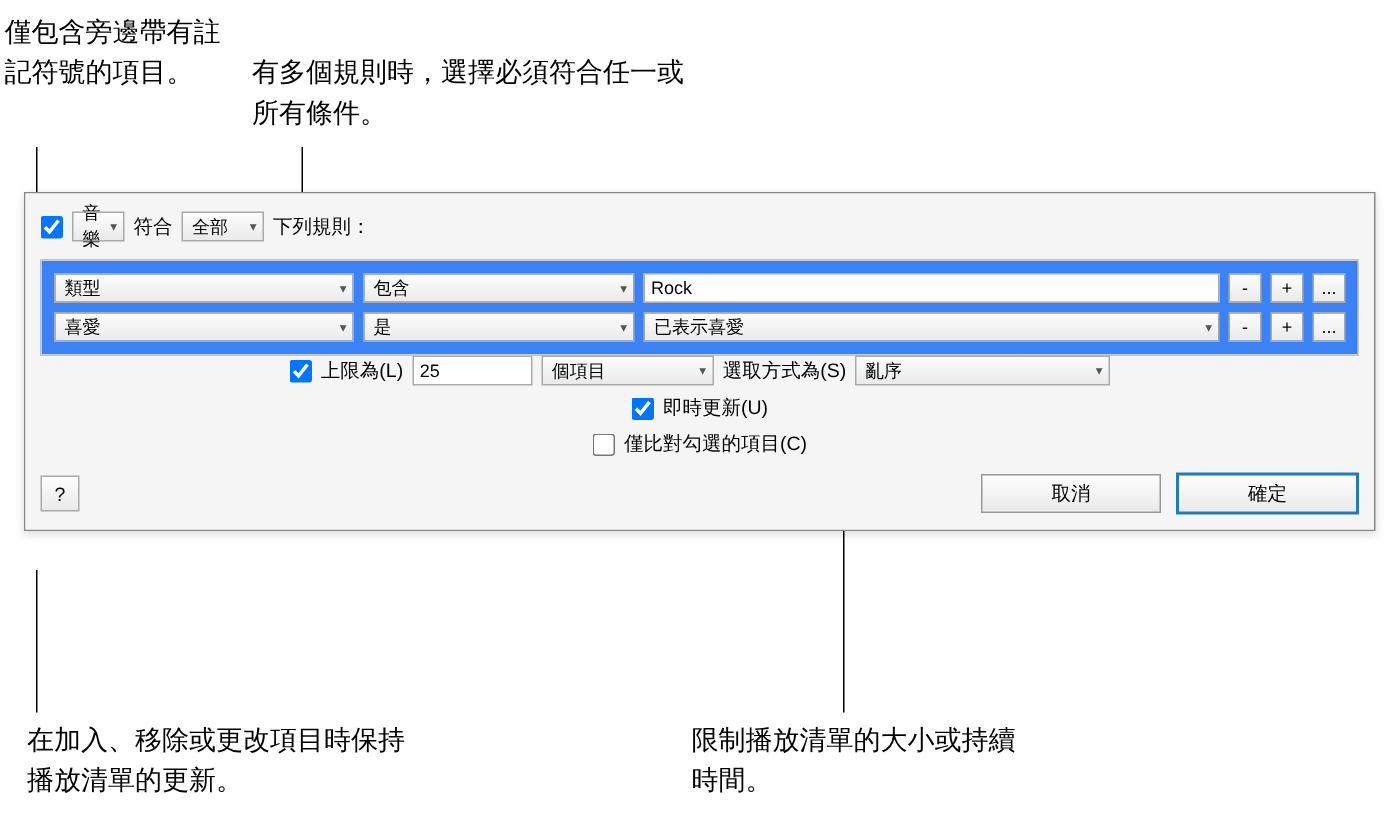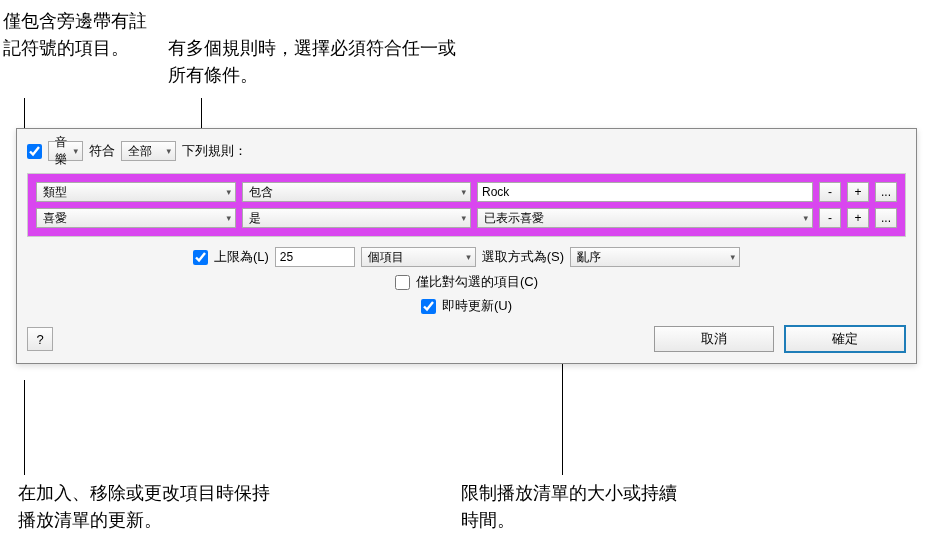--- a/index.html
+++ b/index.html
@@ -83,34 +83,33 @@
   margin-left: 4px;
   font-size: 9px;
   color: #555;
 }
 .label-text {
   font-size: 13px;
 }
 .rules-box {
   border: 1px solid #ccc;
   padding: 8px;
-  margin-bottom: 10px;
-  background: #d946ef;
+  background: #3b82f6;
 }
 .rule-row {
   display: flex;
   align-items: center;
   gap: 6px;
   margin-bottom: 6px;
 }
 .rule-row:last-child {
   margin-bottom: 0;
 }
 .rule-select-1 { width: 200px; }
-.rule-select-2 { width: 229px; }
+.rule-select-2 { width: 181px; }
 .text-input {
   flex: 1;
   border: 1px solid #aaa;
   background: #fff;
   padding: 2px 4px;
   font-size: 12px;
   height: 20px;
   box-sizing: border-box;
 }
 .rule-value-select {
@@ -251,27 +250,27 @@
         <span class="chev">▾</span>
       </span>
       <span class="label-text">選取方式為(S)</span>
       <span class="select" style="width:170px">
         <span>亂序</span>
         <span class="chev">▾</span>
       </span>
     </div>
 
     <div class="option-row">
+      <input type="checkbox" checked="" style="">
+      <span class="label-text">即時更新(U)</span>
+    </div>
+
+    <div class="option-row">
       <input type="checkbox" style="">
       <span class="label-text">僅比對勾選的項目(C)</span>
-    </div>
-
-    <div class="option-row">
-      <input type="checkbox" checked="" style="">
-      <span class="label-text">即時更新(U)</span>
     </div>
 
     <div class="footer">
       <span class="help-btn">?</span>
       <span class="spacer"></span>
       <span class="btn">取消</span>
       <span class="btn primary">確定</span>
     </div>
 
   </div>

